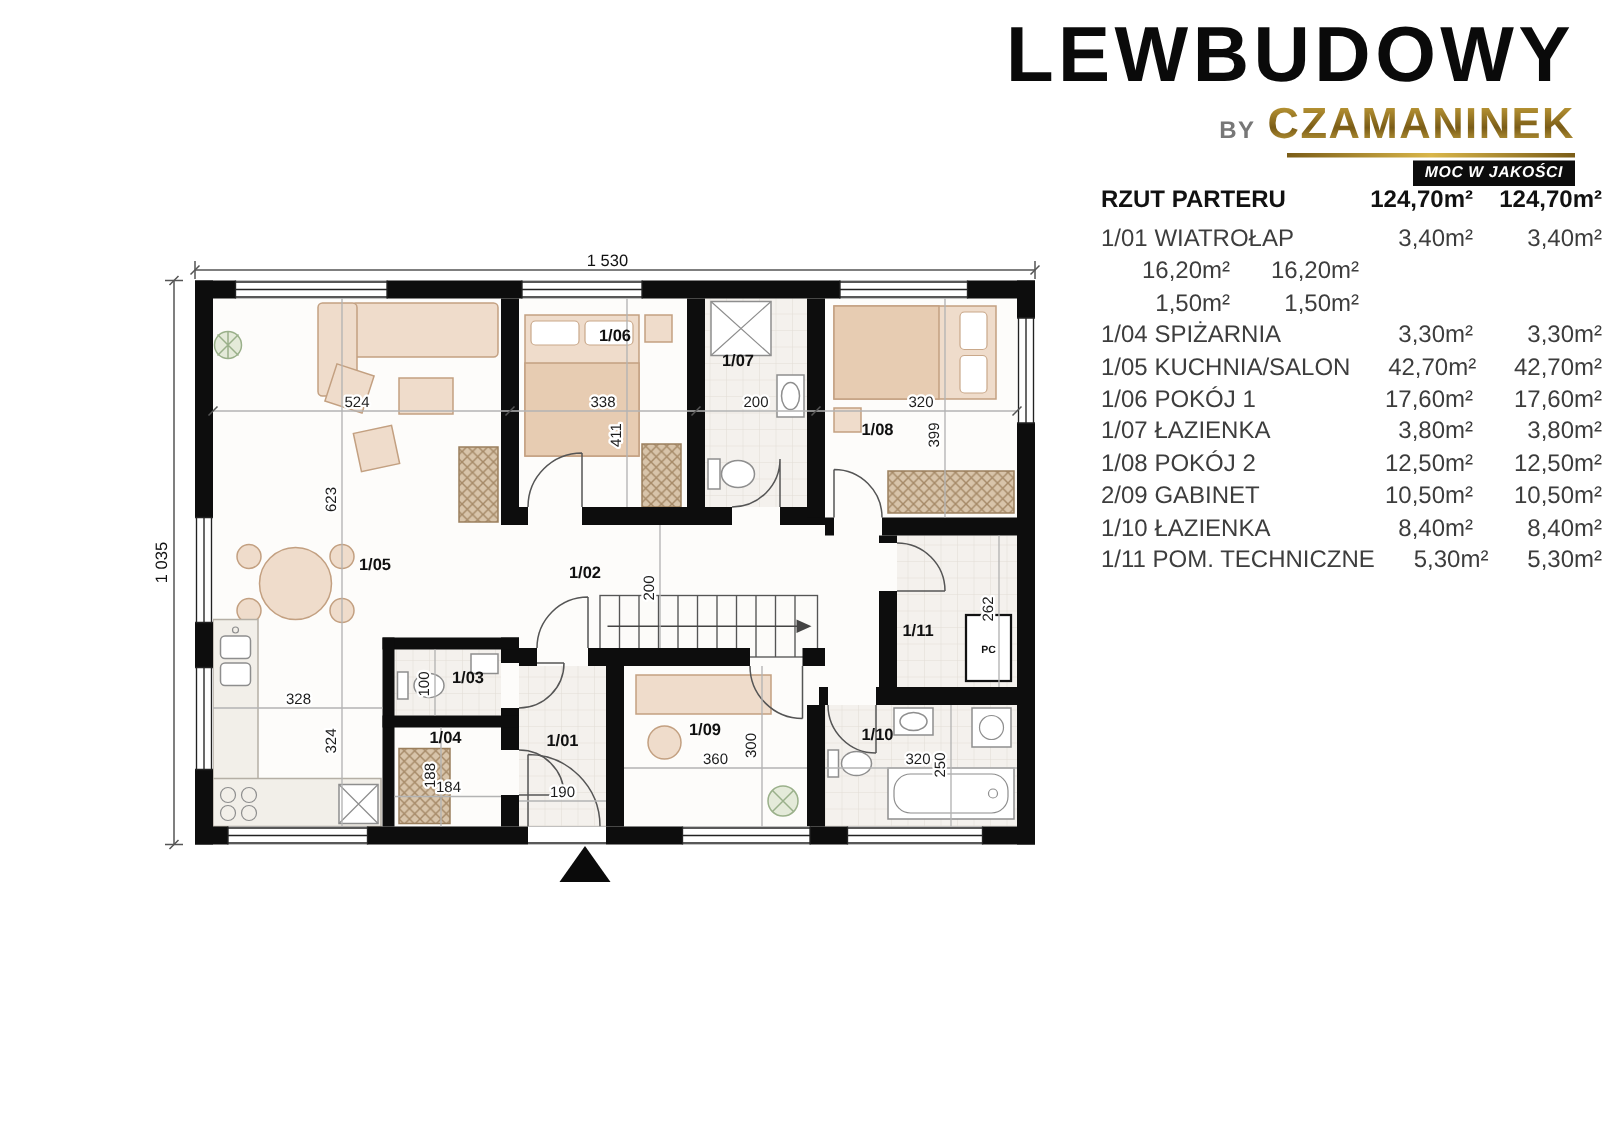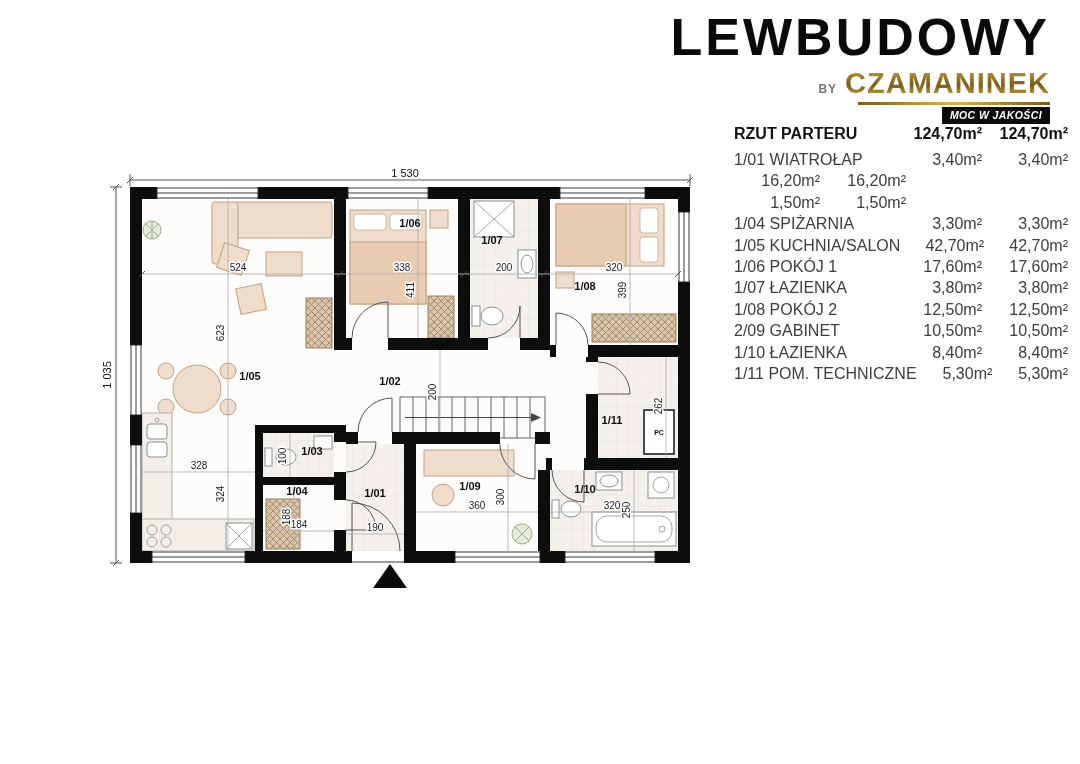--- a/index.html
+++ b/index.html
@@ -29,21 +29,21 @@
   .dim{font:10px "Liberation Sans",sans-serif;fill:#1c1c1c;text-anchor:middle;
        paint-order:stroke;stroke:#fff;stroke-width:3px;stroke-linejoin:round;}
   .odim{font:11px "Liberation Sans",sans-serif;fill:#111;text-anchor:middle;
         paint-order:stroke;stroke:#fff;stroke-width:3px;stroke-linejoin:round;}
   .pc{font:700 7px "Liberation Sans",sans-serif;fill:#111;text-anchor:middle;}
 
   
   .logo{position:absolute;top:10px;right:30px;text-align:right;}
   .logo-title{font-size:52px;font-weight:800;letter-spacing:3px;color:#0a0a0a;line-height:1.05;}
   .logo-byline{display:flex;align-items:baseline;justify-content:flex-end;gap:8px;margin-top:2px;}
-  .logo-by{font-size:12px;color:#777;font-weight:700;letter-spacing:1px;}
+  .logo-by{font-size:16px;color:#777;font-weight:700;letter-spacing:1px;}
   .logo-brand{font-size:29px;font-weight:800;letter-spacing:1px;color:#8f6f24;
               background:linear-gradient(180deg,#c9a43c 0%,#7a5c17 55%,#d9b64a 100%);
               -webkit-background-clip:text;background-clip:text;text-align:center;-webkit-text-fill-color:transparent;}
   .logo-goldline{height:3px;width:192px;margin:2px 0 0 auto;
                  background:linear-gradient(90deg,#7a5c17,#d9b64a,#7a5c17);}
   .logo-tagline{display:inline-block;background:#0c0c0c;color:#fff;font-style:italic;
                 font-weight:700;font-size:10.5px;padding:2px 8px 3px;letter-spacing:.4px;margin-top:1px;}
 
   
   .legend{position:absolute;top:124px;right:12px;width:334px;font-size:16px;color:#3d3d3d;}

